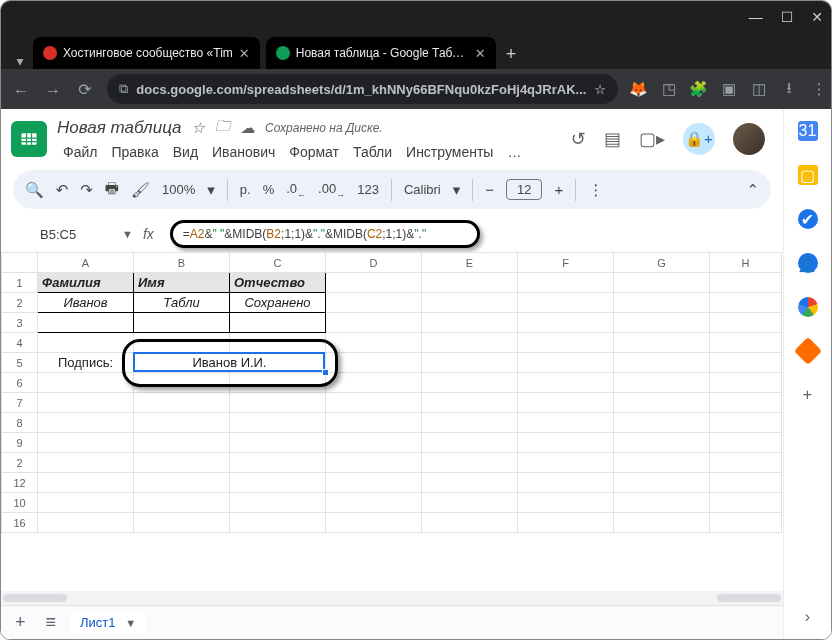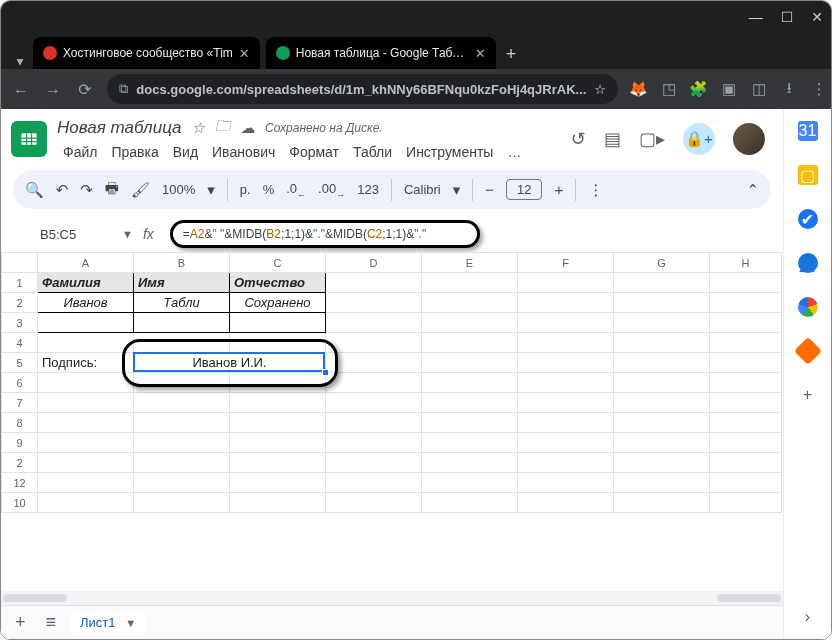--- a/index.html
+++ b/index.html
@@ -64,21 +64,21 @@
 .grid { flex:1; overflow:auto; font-size:12px; position:relative; }
 table { border-collapse:collapse; table-layout:fixed; }
 th, td { border:1px solid #e1e1e1; height:20px; }
 th { background:#fff; color:#5f6368; font-weight:400; font-size:11px; }
 .rowhdr { width:36px; text-align:center; background:#fff;}
 .colhdr { text-align:center; }
 .colA { width:96px;} .colB{width:96px;} .colC{width:96px;} .colD{width:96px;} .colE{width:96px;} .colF{width:96px;} .colG{width:96px;} .colH{width:72px;}
 td.cell { font-size:13px; color:#202124; padding:0 4px; }
 .hdrcell { text-align:left; font-weight:700; font-style:italic; background:#e5e5e5; border:1px solid #000 !important;margin-top:8px; }
 .datacell { text-align:center; font-style:italic; border:1px solid #000 !important;}
-.sigcell { text-align:left; }
+.sigcell { text-align:center; }
 .selection { position:absolute; border:2px solid #1a73e8; pointer-events:none; }
 .sel-handle { position:absolute; width:7px; height:7px; background:#1a73e8; border:1px solid #fff;}
 .highlight-oval { position:absolute; border:3px solid #000; border-radius:18px; pointer-events:none; box-shadow:3px 3px 5px rgba(0,0,0,.4);}
 
 .sheet-tabs { height:34px; border-top:1px solid #e1e1e1; display:flex; align-items:center; padding:0 8px; gap:8px; font-size:13px; background:#f9fbfd;}
 .sheet-tabs .btn { color:#5f6368; font-size:18px; padding:0 6px;}
 .sheet-tab { padding:4px 10px; color:#0b57d0; font-weight:500; border-bottom:0; background:#fff; border-radius:4px 4px 0 0;}
 .sheet-tab .chev { font-size:11px; color:#5f6368; margin-left:6px;}
 
 .sidepanel { width:48px; background:#fff; border-left:1px solid #eceff1; display:flex; flex-direction:column; align-items:center; padding:12px 0; gap:24px; }
@@ -357,20 +357,31 @@
                 <th class="rowhdr">10</th>
                 <td class="cell colA"></td>
                 <td class="cell colB"></td>
                 <td class="cell colC"></td>
                 <td class="cell colD"></td>
                 <td class="cell colE"></td>
                 <td class="cell colF"></td>
                 <td class="cell colG"></td>
                 <td class="cell colH"></td>
               </tr>
+              <tr>
+                <th class="rowhdr">16</th>
+                <td class="cell colA"></td>
+                <td class="cell colB"></td>
+                <td class="cell colC"></td>
+                <td class="cell colD"></td>
+                <td class="cell colE"></td>
+                <td class="cell colF"></td>
+                <td class="cell colG"></td>
+                <td class="cell colH"></td>
+              </tr>
             </tbody>
           </table>
         <div class="selection" id="sel" style="left: 131.5px; top: 99.5px; width: 192px; height: 20px;"></div>
         <div class="sel-handle" id="sel-h" style="left: 320.5px; top: 116.5px;"></div>
         <div class="highlight-oval" id="oval" style="left: 120.5px; top: 86.5px; width: 216px; height: 48px;"></div>
       </div>
 
       <div class="hscroll-track">
         <div class="hscroll-thumb"></div>
         <div class="hscroll-thumb right"></div>

